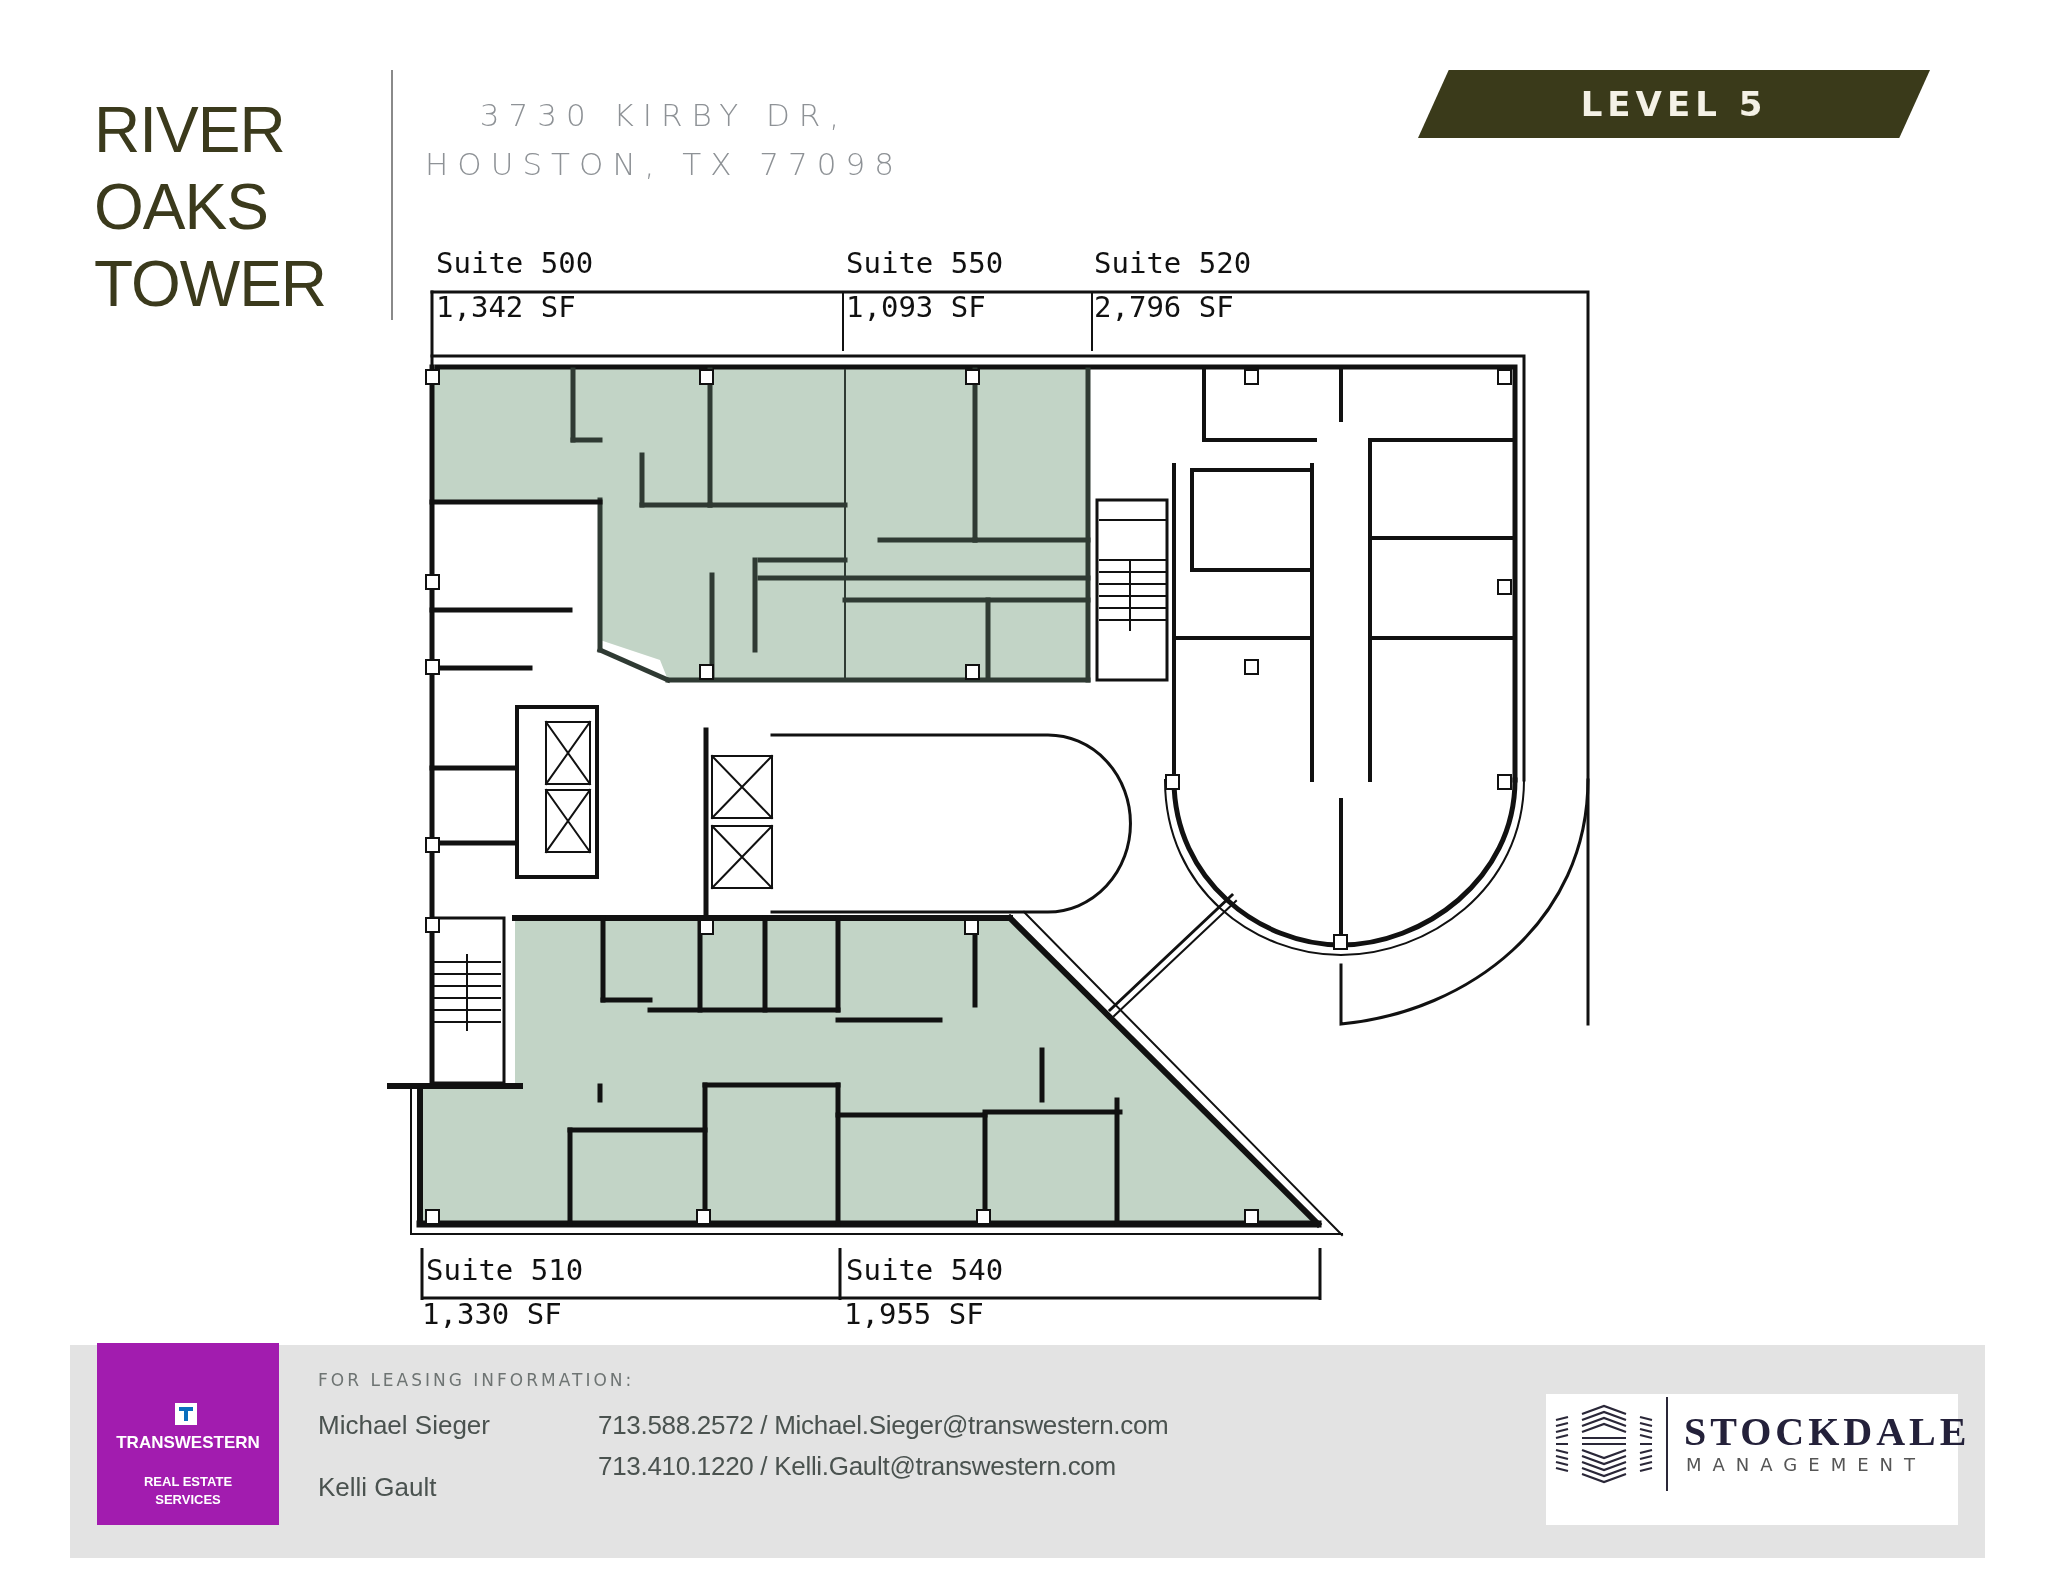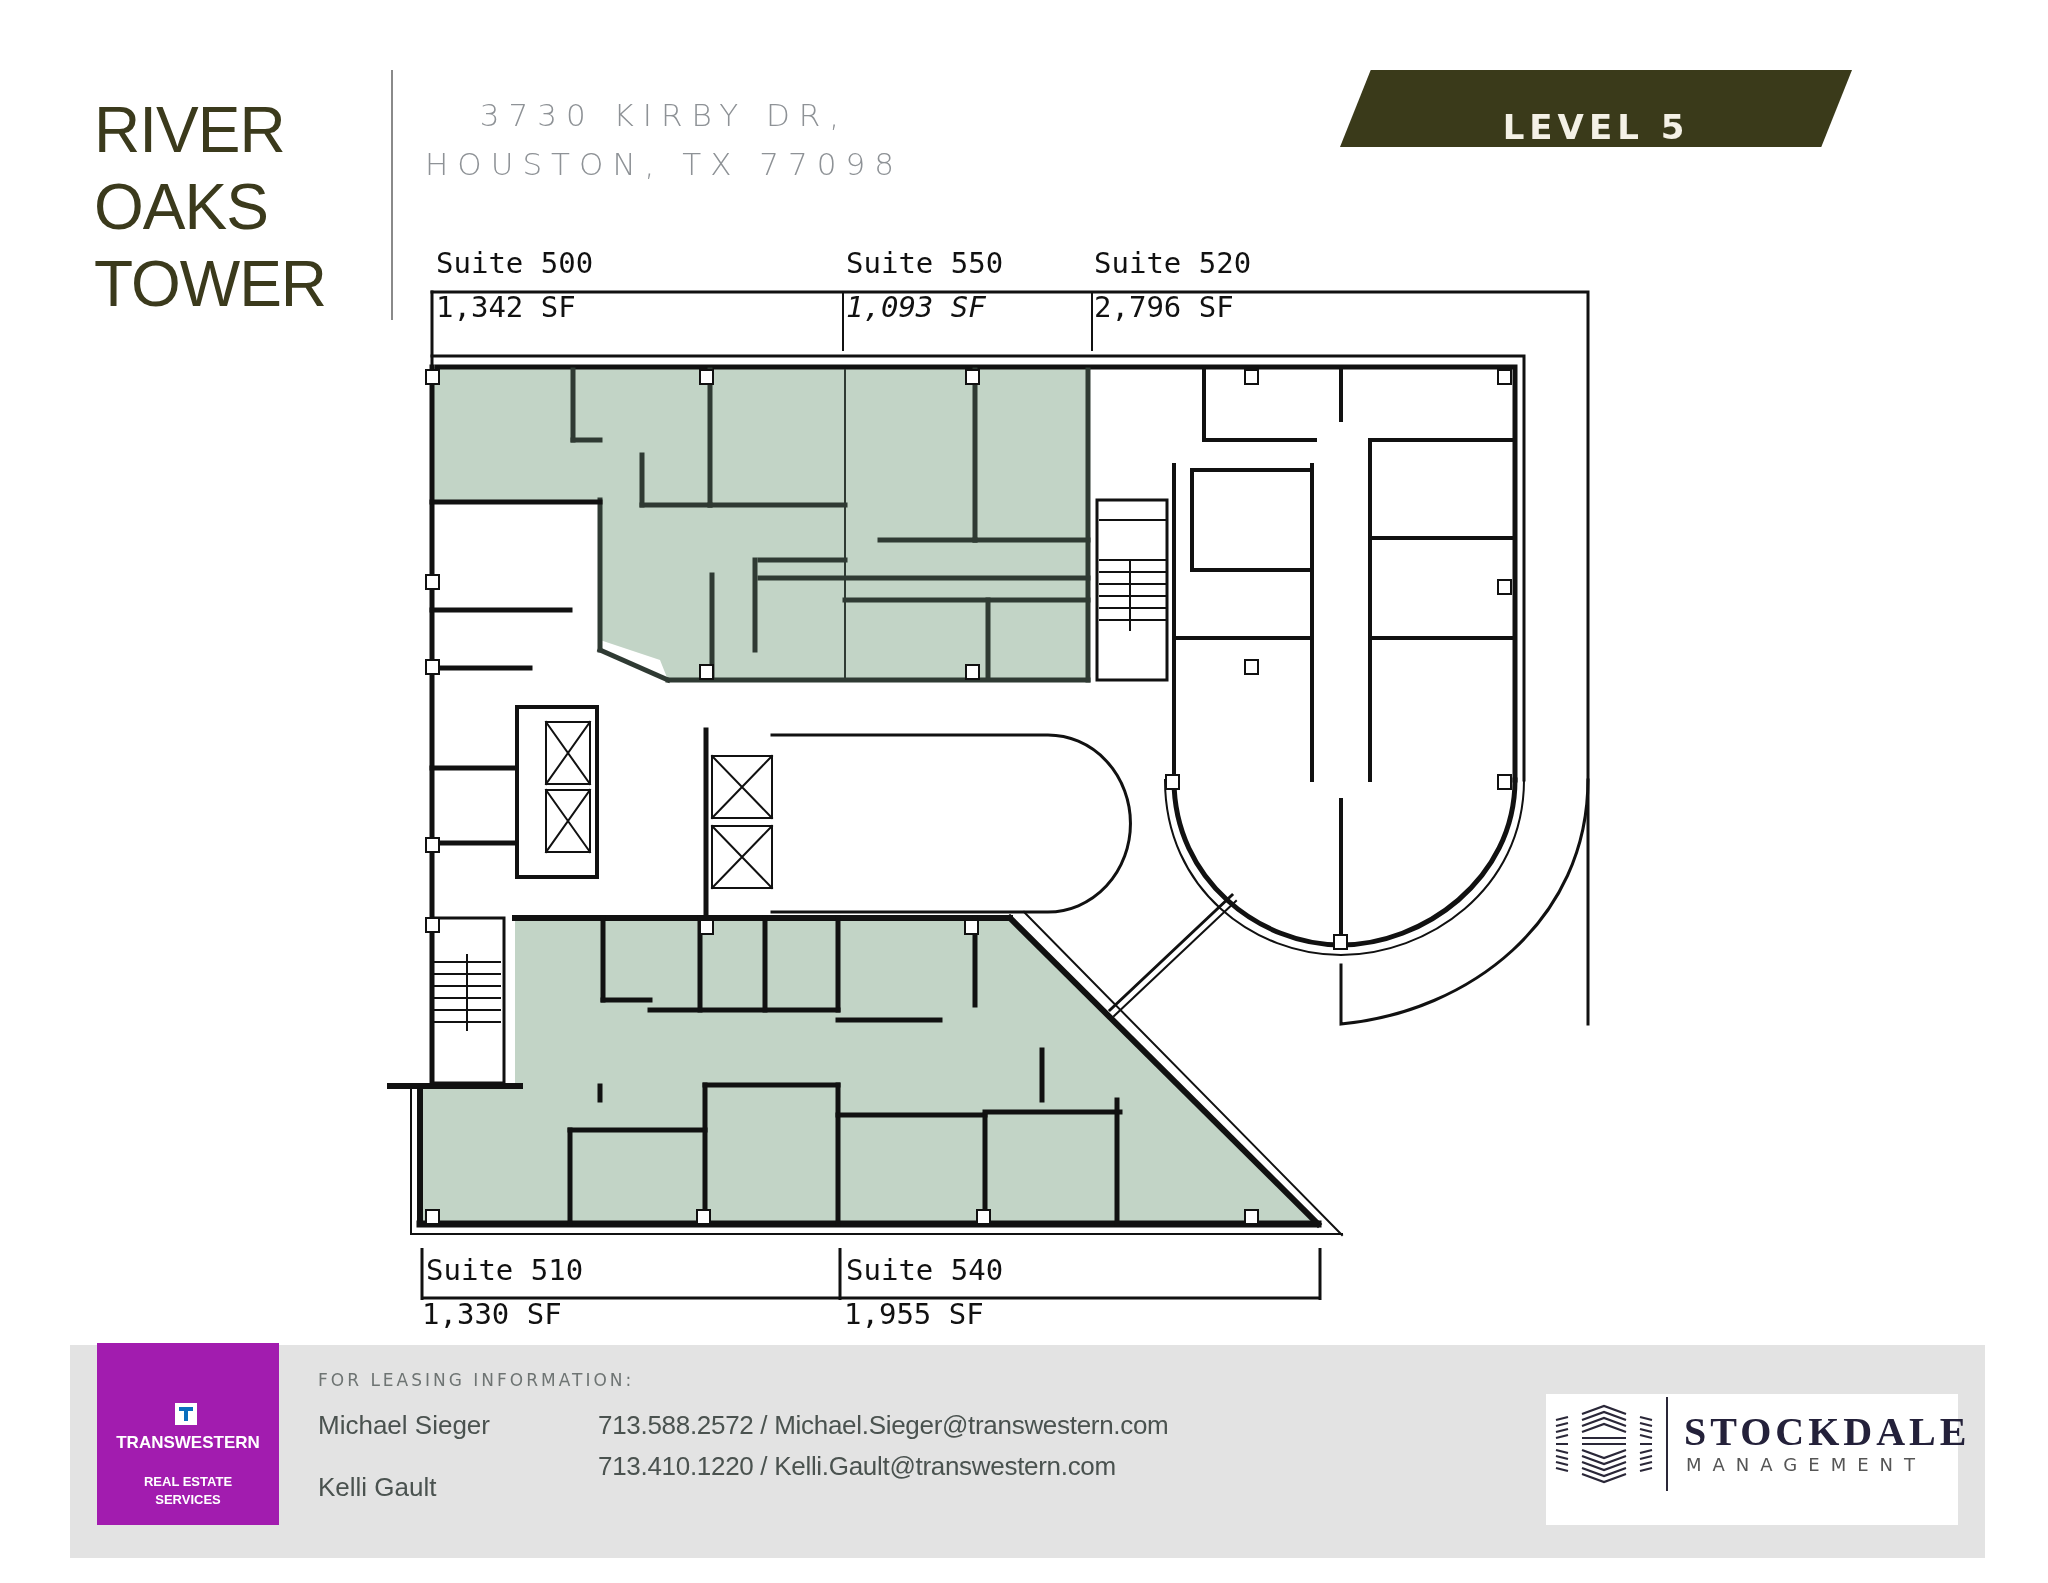--- a/index.html
+++ b/index.html
@@ -11,23 +11,23 @@
            font-size: 64px; line-height: 77px; color: #3b3a1c; letter-spacing: -1px; }
   .title span { display: block; }
 
   .vdivider { position: absolute; left: 391px; top: 70px; width: 2px; height: 250px; background: #8a8a8a; }
 
   .address { position: absolute; left: 425px; top: 91px; color: #8e9296;
              font-family: "DejaVu Sans", sans-serif; font-weight: 200;
              font-size: 31px; letter-spacing: 9px; line-height: 49px; }
   .address span { display: block; text-align: center; }
 
-  .level-banner { position: absolute; left: 1340px; top: 70px; width: 512px; height: 77px;
+  .level-banner { position: absolute; left: 1418px; top: 70px; width: 512px; height: 68px;
                   background: #3a3a1a; clip-path: polygon(6% 0, 100% 0, 94% 100%, 0 100%);
-                  display: flex; align-items: flex-end; justify-content: center; }
+                  display: flex; align-items: center; justify-content: center; }
   .level-banner span { color: #f4f1e6; font-family: "DejaVu Sans", sans-serif; font-weight: bold;
                        font-size: 34px; letter-spacing: 5px; }
 
   .suite-label { position: absolute; font-family: "DejaVu Sans Mono", monospace;
                  font-size: 29px; color: #111; letter-spacing: 0px; white-space: pre; }
 
   .plan { position: absolute; left: 0; top: 0; width: 2048px; height: 1583px; }
 
   .footer { position: absolute; left: 70px; top: 1345px; width: 1915px; height: 213px; background: #e3e3e3; }
   .tw-logo { position: absolute; left: 97px; top: 1343px; width: 182px; height: 182px; background: #a21caf;
@@ -243,21 +243,21 @@
     <line x1="422" y1="1248" x2="422" y2="1300"></line>
     <line x1="840" y1="1248" x2="840" y2="1300"></line>
     <line x1="1320" y1="1248" x2="1320" y2="1300"></line>
     <line x1="422" y1="1298" x2="1320" y2="1298"></line>
   </g>
 </svg>
 
 <div class="suite-label" style="left:436px; top:246px;">Suite 500</div>
 <div class="suite-label" style="left:436px; top:290px;">1,342 SF</div>
 <div class="suite-label" style="left:846px; top:246px;">Suite 550</div>
-<div class="suite-label" style="left:846px; top:290px;font-style:italic;">1,093 SF</div>
+<div class="suite-label" style="left:846px; top:290px;">1,093 SF</div>
 <div class="suite-label" style="left:1094px; top:246px;">Suite 520</div>
 <div class="suite-label" style="left:1094px; top:290px;">2,796 SF</div>
 <div class="suite-label" style="left:426px; top:1253px;">Suite 510</div>
 <div class="suite-label" style="left:422px; top:1297px;">1,330 SF</div>
 <div class="suite-label" style="left:846px; top:1253px;">Suite 540</div>
 <div class="suite-label" style="left:844px; top:1297px;">1,955 SF</div>
 
 <div class="footer"></div>
 <div class="tw-logo">
   <div class="tw-mark">

